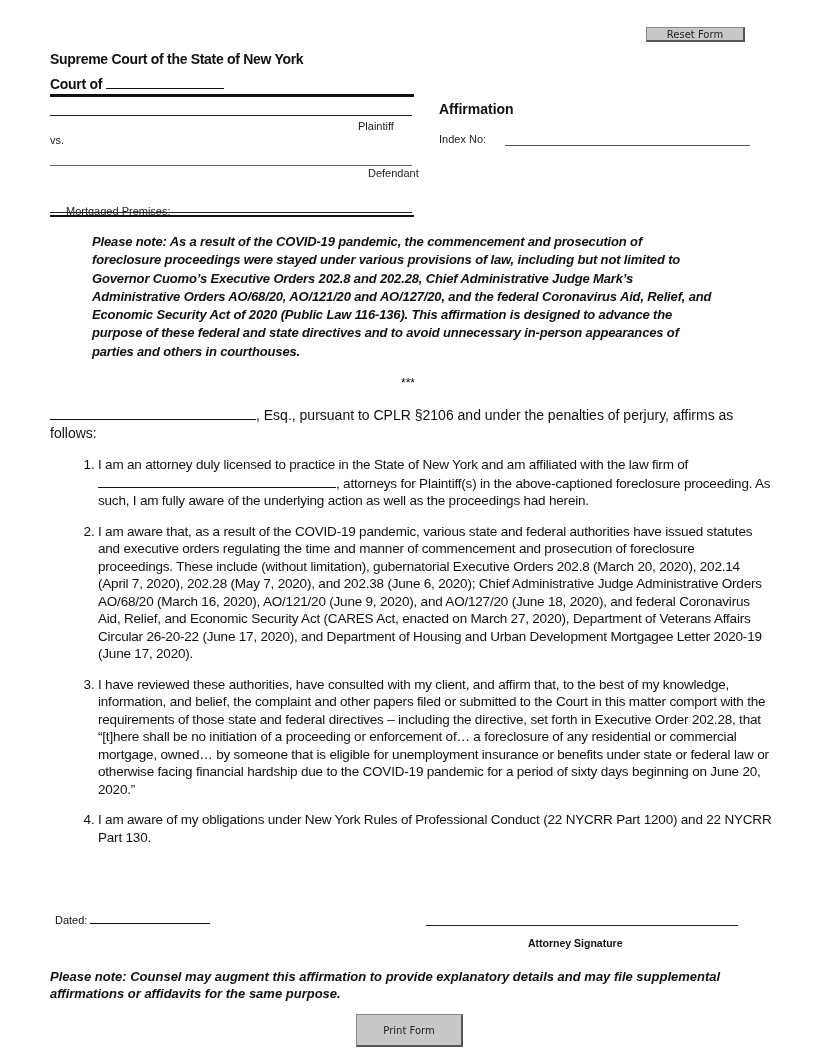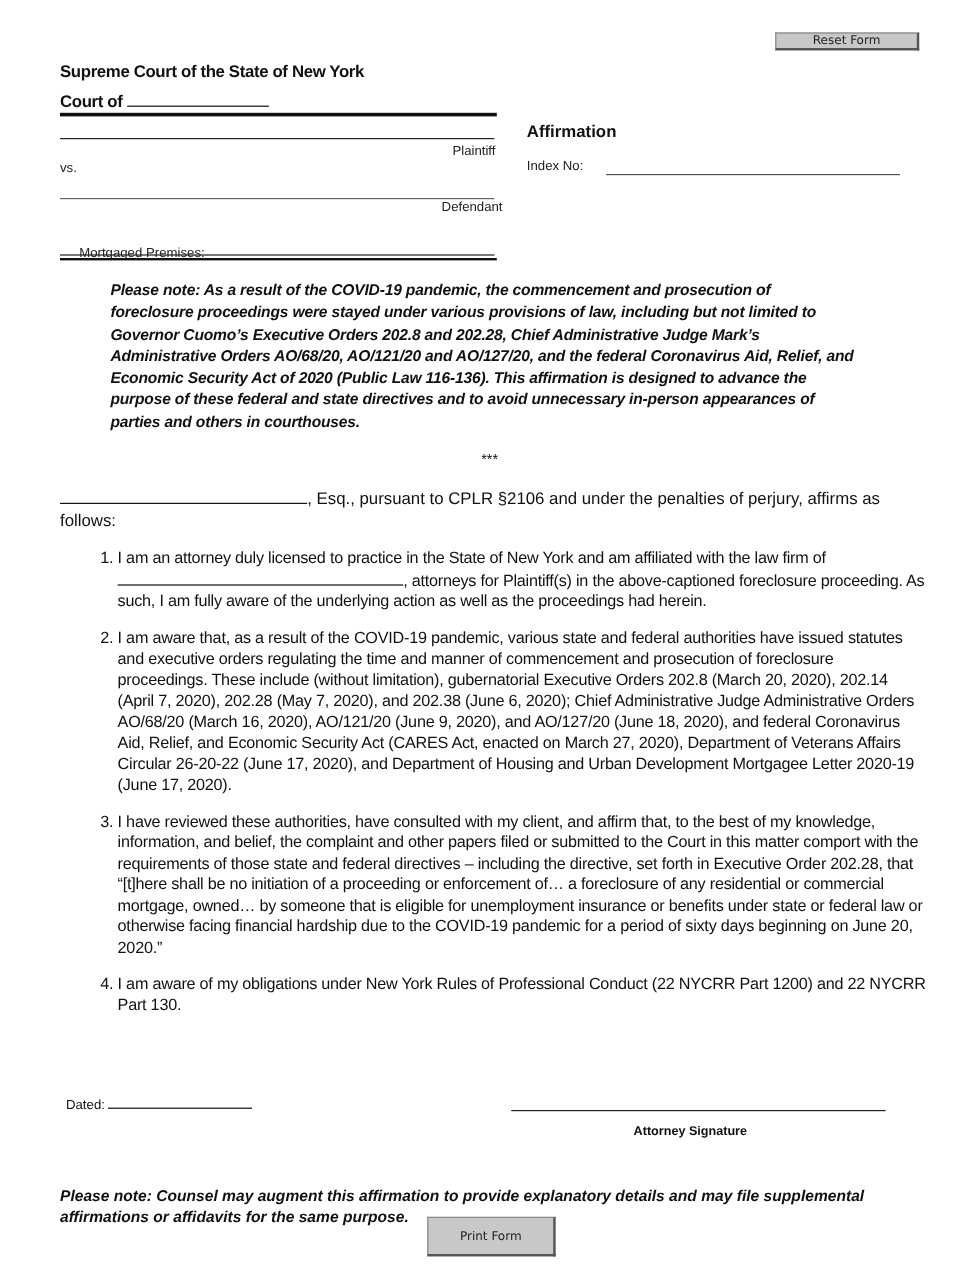--- a/index.html
+++ b/index.html
@@ -25,35 +25,35 @@
     left: 92px; top: 233px; width: 620px; font-size: 13px; font-weight: bold;
     font-style: italic; line-height: 18.3px; letter-spacing: -0.15px;
   }
   .stars { left: 0; width: 816px; text-align: center; top: 376px; font-size: 12px; }
   .affirms-line { left: 50px; top: 406px; width: 720px; font-size: 14px; line-height: 18px; }
   .blank-inline { display: inline-block; border-bottom: 1px solid #111; height: 13px; vertical-align: baseline; }
   ol.paras { position: absolute; left: 50px; top: 456px; width: 722px; margin: 0; padding: 0 0 0 48px; font-size: 13.5px; line-height: 17.5px; letter-spacing: -0.2px; box-sizing: border-box; }
   ol.paras li { margin-bottom: 13px; padding-left: 0; }
   .dated { left: 55px; top: 913px; font-size: 11px; }
   .sig-label { left: 528px; top: 937px; font-size: 10.5px; font-weight: bold; }
-  .note-bottom { left: 50px; top: 968px; width: 700px; font-size: 13px; font-weight: bold; font-style: italic; line-height: 17px; margin-top: 20px; }
+  .note-bottom { left: 50px; top: 968px; width: 700px; font-size: 13px; font-weight: bold; font-style: italic; line-height: 17px; }
 </style>
 </head>
 <body>
 
-<button class="btn" style="left:646px; top:27px; width:120px; height:15px;">Reset Form</button>
+<button class="btn" style="left:646px; top:27px; width:99px; height:15px;">Reset Form</button>
 
 <div class="abs court-title">Supreme Court of the State of New York</div>
 <div class="abs county">
   <span>Court of</span><span class="county-blank"></span>
 </div>
 <div class="rule-thick" style="top:94px;"></div>
 
 <div class="line" style="left:50px; top:115px; width:362px;"></div>
-<div class="abs small" style="left:377px; top:120px;">Plaintiff</div>
+<div class="abs small" style="left:358px; top:120px;">Plaintiff</div>
 <div class="abs small" style="left:50px; top:134px;">vs.</div>
 
 <div class="line" style="left:50px; top:165px; width:362px; background:#666;"></div>
 <div class="abs small" style="left:368px; top:167px;">Defendant</div>
 <div class="abs small" style="left:66px; top:181px;margin-top:24px;">Mortgaged Premises:</div>
 
 <div class="line" style="left:50px; top:212px; width:362px;"></div>
 <div class="rule-thick" style="top:215px; height:2px;"></div>
 
 <div class="abs affirm-title">Affirmation</div>

